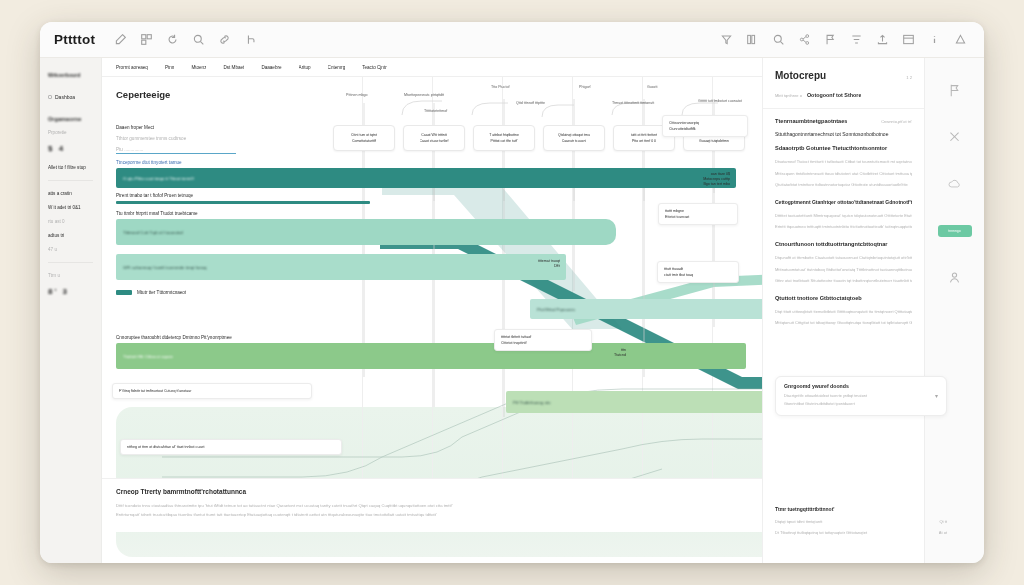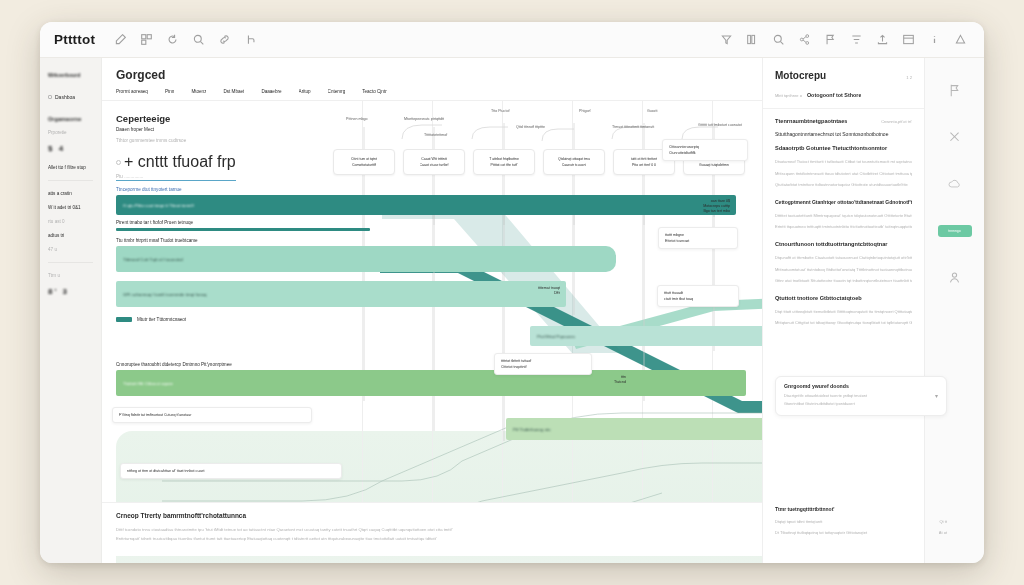--- a/index.html
+++ b/index.html
@@ -67,21 +67,21 @@
     padding:7px 14px 6px 14px; border-bottom:1px solid #efefef;
   }
   .tab { font-size:4.6px; }
   .tab-spacer { flex:1; }
 
   
   #content { position:relative; height:455px; }
 
   
   #chart-panel { position:relative; padding:12px 14px 0 14px; }
-  #chart-title { font-size:9.5px; font-weight:700; filter:blur(0.65px); margin-bottom:3px; }
+  #chart-title { font-size:9.5px; font-weight:700; filter:blur(0.65px); margin-bottom:25px; }
   .crow { font-size:4.6px; margin-bottom:6px; }
   #filter-chip { display:flex; align-items:center; gap:3px; margin:10px 0 3px; }
   .chip-dot { width:5px;height:5px;border:.8px solid #c4c4c4;border-radius:50%;filter:blur(.3px);}
 
   
   #gantt { position:relative; margin-top:6px; }
   .glabel { font-size:4.6px; margin:5px 0 3px; }
   .gbar { border-radius:2px; position:relative; height:20px; }
   .gbar .inlbl { position:absolute; left:7px; top:50%; transform:translateY(-50%); font-size:4.4px; color:#ffffff; filter:blur(.85px); }
   .gbar.light .inlbl { color:#2c4a42; }
@@ -281,23 +281,20 @@
     <div class="sb-sub bt xs">adtus  tri</div>
     <div class="sb-sub bt xs faint">47      u</div>
 
     <div class="sb-div"></div>
     <div class="sb-sub bt xs faint">Ttrn  u</div>
     <div class="sb-big bt s">8'  3</div>
   </div>
 
   <div id="main">
 
-    <div id="page-head">
-      <div id="page-title" class="bt">Gorgced</div>
-    </div>
 
     <div id="tabbar">
       <span class="tab bt xs">Prormt aoreaeq</span>
       <span class="tab bt xs">Ptnn</span>
       <span class="tab bt xs">Mtoenz</span>
       <span class="tab bt xs">Dst Mbaet</span>
       <span class="tab bt xs">Daaaebre</span>
       <span class="tab bt xs">Aritup</span>
       <span class="tab bt xs">Cntemrg</span>
       <span class="tab bt xs">Teacto  Cjntr</span>
@@ -395,24 +392,20 @@
           <path d="M55 420 L260 420 Q330 420 380 400 L520 372 Q560 362 600 362 L700 362"></path>
           <path d="M55 440 L330 440 Q420 440 470 420 L560 392"></path>
         </g>
       </svg>
 
       <div id="chart-panel">
         <div id="chart-title" class="bt">Ceperteeige</div>
         <div class="crow bt xs">Daaen froper  Mect</div>
         <div class="crow bt xs faint">Tthtor gummerstee tmms cudtrsoe</div>
 
-        <div id="filter-chip">
-          <span class="chip-dot"></span>
-          <span class="bt xs">+  cnttt tfuoaf frp</span>
-        </div>
         <div class="crow bt xs faint" style="width:120px;border-bottom:1px solid #5aa6c8;padding-bottom:1px;">Ptu  ...............</div>
 
         <div id="gantt">
 
           <div class="glabel bt xs" style="color:#3b6cb0;">Ttnceporrne  dtut ttnyotert tamue</div>
           <div class="gbar" style="background:#2e8b82;width:620px;">
             <span class="inlbl">t't qtu  Pttto caut tmqe  tt  Ttteut termt'f</span>
             <span class="endlbl">
               <span class="bt xs" style="display:block">oan ttare 0$</span>
               <span class="bt xs" style="display:block">Motocrepu  cutttp</span>

